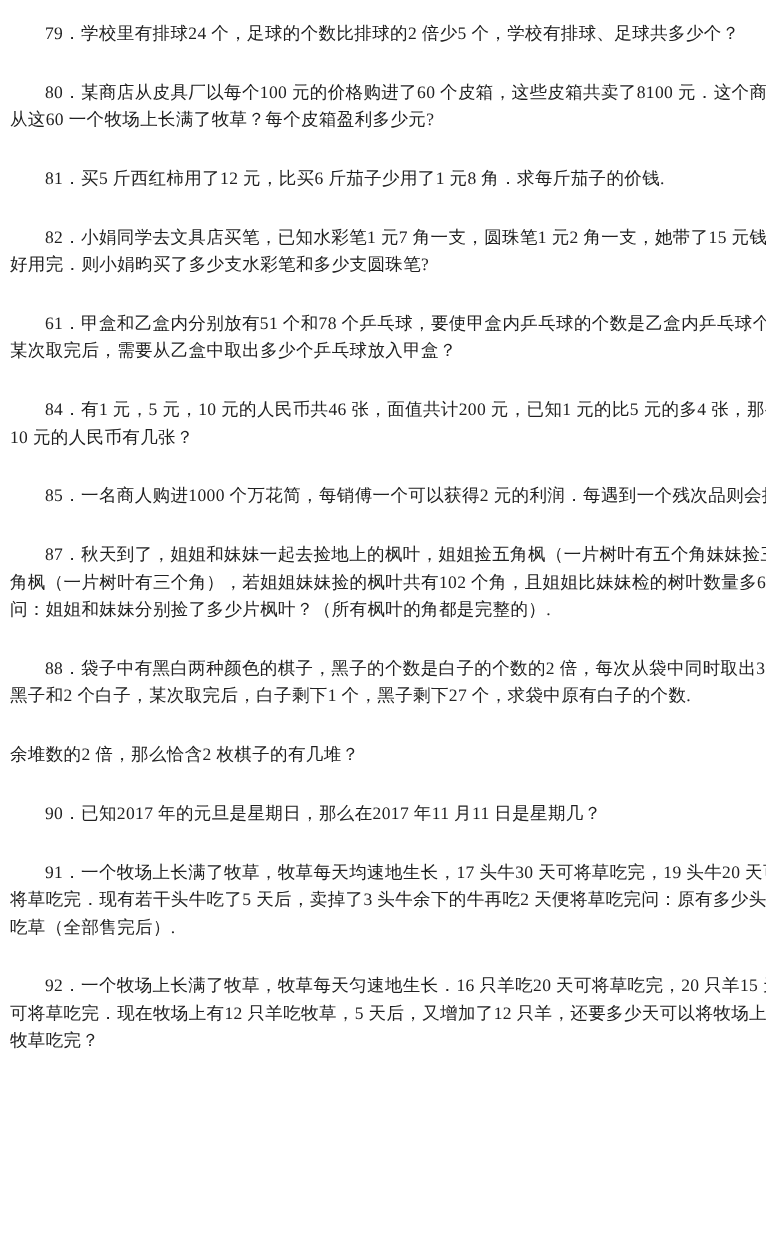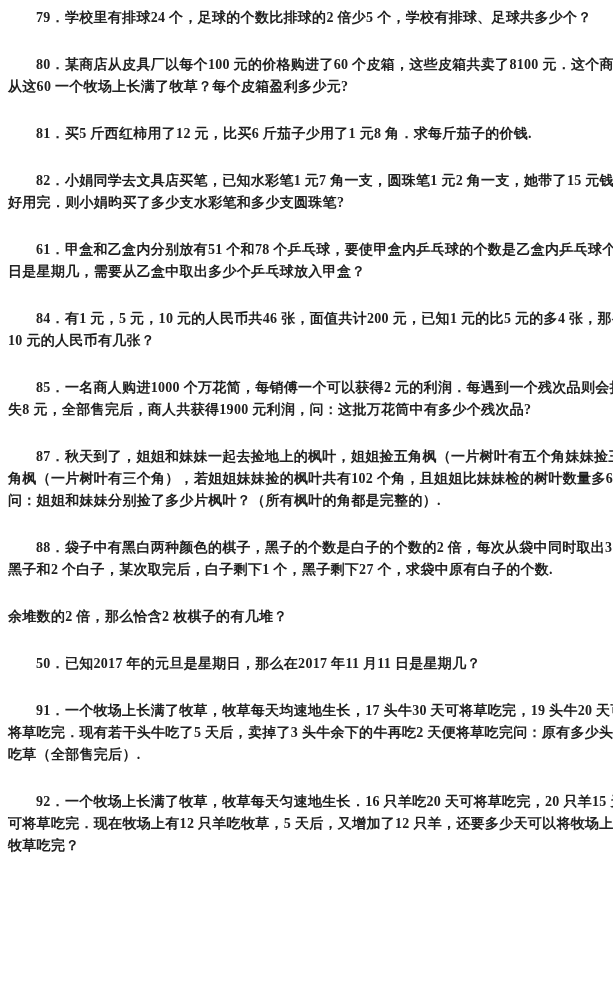--- a/index.html
+++ b/index.html
@@ -11,23 +11,22 @@
     width: 613px;
     height: 1004px;
     overflow: hidden;
     font-family: "Liberation Serif", "DejaVu Serif", serif;
     color: #212121;
   }
   .page {
     box-sizing: border-box;
     width: 613px;
     height: 1004px;
-    padding: 7px 6px 0 8px;
+    padding: 17px 6px 0 8px;
     background: #ffffff;
-    font-weight: bold;
   }
   .problem {
     margin: 0 0 25px 0;
     padding: 0;
   }
   .line {
     font-size: 14px;
     line-height: 22px;
     letter-spacing: 0.3px;
     white-space: nowrap;
@@ -54,51 +53,50 @@
     <span class="line first" style="display:block">81．买5 斤西红柿用了12 元，比买6 斤茄子少用了1 元8 角．求每斤茄子的价钱.</span>
   </p>
 
   <p class="problem">
     <span class="line first" style="display:block">82．小娟同学去文具店买笔，已知水彩笔1 元7 角一支，圆珠笔1 元2 角一支，她带了15 元钱正</span>
     <span class="line" style="display:block">好用完．则小娟昀买了多少支水彩笔和多少支圆珠笔?</span>
   </p>
 
   <p class="problem">
     <span class="line first" style="display:block">61．甲盒和乙盒内分别放有51 个和78 个乒乓球，要使甲盒内乒乓球的个数是乙盒内乒乓球个</span>
-    <span class="line" style="display:block">日是星期几，需要从乙盒中取出多少个乒乓球放入甲盒？</span>
+    <span class="line" style="display:block">某次取完后，需要从乙盒中取出多少个乒乓球放入甲盒？</span>
   </p>
 
   <p class="problem">
     <span class="line first" style="display:block">84．有1 元，5 元，10 元的人民币共46 张，面值共计200 元，已知1 元的比5 元的多4 张，那么</span>
     <span class="line" style="display:block">10 元的人民币有几张？</span>
   </p>
 
   <p class="problem">
     <span class="line first" style="display:block">85．一名商人购进1000 个万花简，每销傅一个可以获得2 元的利润．每遇到一个残次品则会损</span>
-    <span class="line" style="display:block">失8 元，全部售完后，商人共获得1900 元利润，问：这批万花筒中有多少个残次品?</span>
   </p>
 
 
   <p class="problem">
     <span class="line first" style="display:block">87．秋天到了，姐姐和妹妹一起去捡地上的枫叶，姐姐捡五角枫（一片树叶有五个角妹妹捡三</span>
     <span class="line" style="display:block">角枫（一片树叶有三个角），若姐姐妹妹捡的枫叶共有102 个角，且姐姐比妹妹检的树叶数量多6 片，</span>
     <span class="line" style="display:block">问：姐姐和妹妹分别捡了多少片枫叶？（所有枫叶的角都是完整的）.</span>
   </p>
 
   <p class="problem">
     <span class="line first" style="display:block">88．袋子中有黑白两种颜色的棋子，黑子的个数是白子的个数的2 倍，每次从袋中同时取出3 个</span>
     <span class="line" style="display:block">黑子和2 个白子，某次取完后，白子剩下1 个，黑子剩下27 个，求袋中原有白子的个数.</span>
   </p>
 
   <p class="problem">
     <span class="line" style="display:block">余堆数的2 倍，那么恰含2 枚棋子的有几堆？</span>
   </p>
 
   <p class="problem">
-    <span class="line first" style="display:block">50．已知2017 年的元旦是星期日，那么在2017 年11 月11 日是星期几？</span>
+    <span class="line first" style="display:block">90．已知2017 年的元旦是星期日，那么在2017 年11 月11 日是星期几？</span>
   </p>
 
   <p class="problem">
     <span class="line first" style="display:block">91．一个牧场上长满了牧草，牧草每天均速地生长，17 头牛30 天可将草吃完，19 头牛20 天可</span>
     <span class="line" style="display:block">将草吃完．现有若干头牛吃了5 天后，卖掉了3 头牛余下的牛再吃2 天便将草吃完问：原有多少头牛</span>
     <span class="line" style="display:block">吃草（全部售完后）.</span>
   </p>
 
   <p class="problem">
     <span class="line first" style="display:block">92．一个牧场上长满了牧草，牧草每天匀速地生长．16 只羊吃20 天可将草吃完，20 只羊15 天</span>

